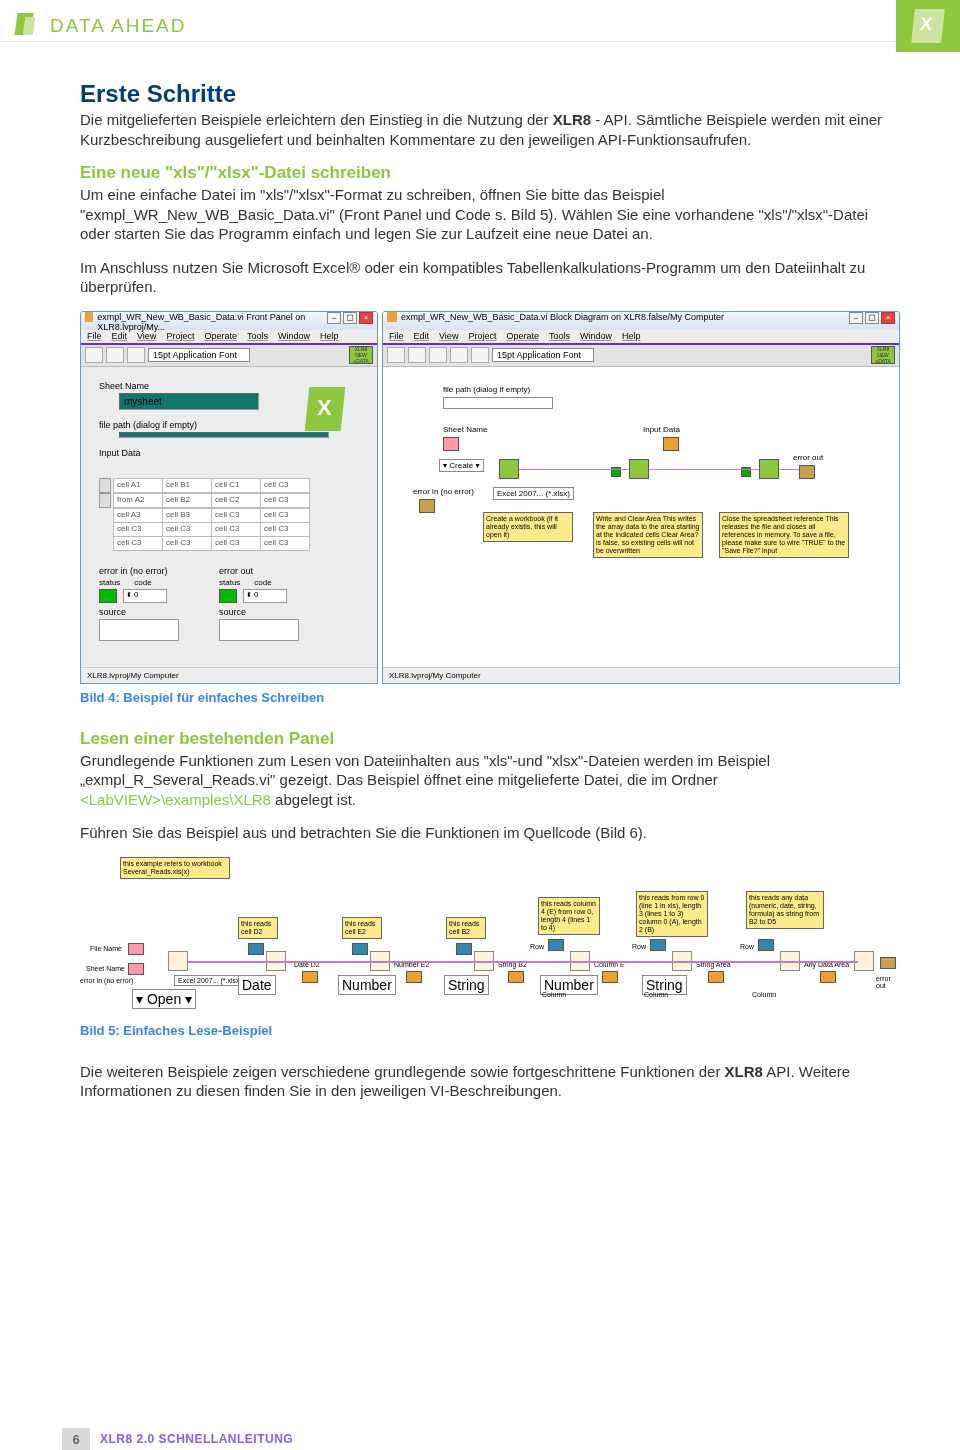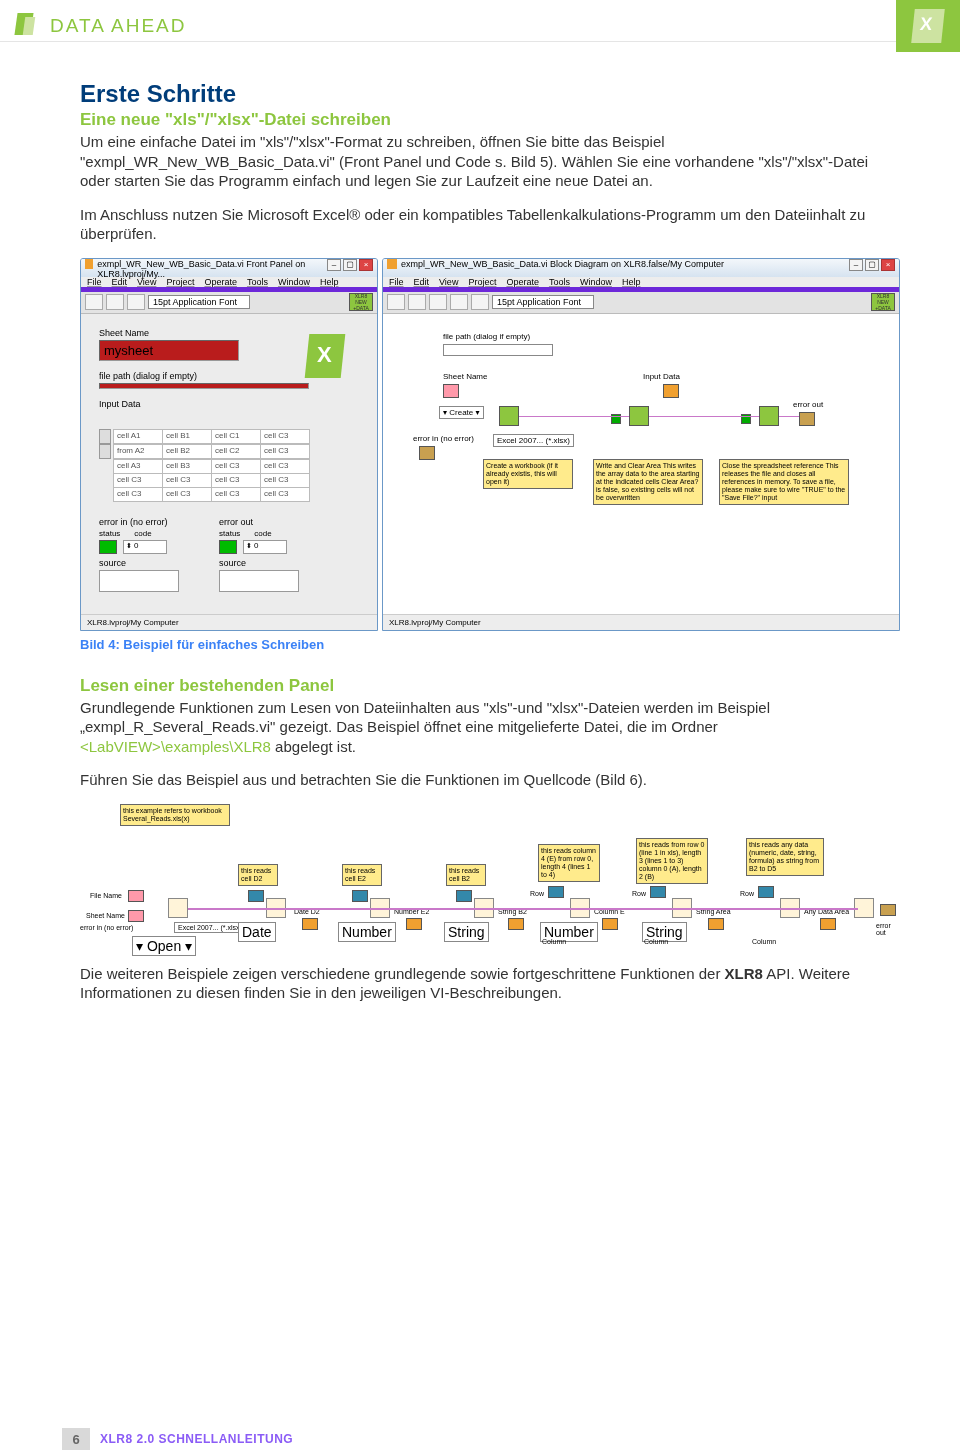--- a/index.html
+++ b/index.html
@@ -19,30 +19,30 @@
 p { font-size: 15px; line-height: 1.3; margin-bottom: 14px; color: #333; }
 .path { color: #8dc63f; }
 .caption { color: #3b82f6; font-size: 13px; font-weight: bold; margin: 6px 0 24px 0; }
 .figure-group { display: flex; gap: 4px; margin-top: 10px; }
 .window { border: 1px solid #6b98c7; background: #ececec; font-size: 9px; font-family: Tahoma, sans-serif; color: #000; flex: 1; border-radius: 3px 3px 0 0; overflow: hidden; }
 .titlebar { background: linear-gradient(#f3f7fb,#d6e3f0); height: 18px; display: flex; align-items: flex-start; padding: 0 4px; font-size: 9px; }
 .titlebar .icon { width: 10px; height: 10px; background: #f0a030; margin-right: 4px; }
 .winbtns { margin-left: auto; display: flex; gap: 2px; }
 .winbtns span { width: 14px; height: 12px; border: 1px solid #888; background: #f4f4f4; display: flex; align-items: center; justify-content: center; font-size: 8px; }
 .winbtns .close { background: #d44; color: #fff; border-color: #a33; }
-.menubar { background: #ededed; height: 15px; display: flex; gap: 10px; padding: 0 6px; align-items: center; font-size: 9px; border-bottom: 5px solid #6d28d9; }
+.menubar { background: #ededed; height: 15px; display: flex; gap: 10px; padding: 0 6px; align-items: center; font-size: 9px; border-bottom: 2px solid #6d28d9; }
 .menubar span { text-decoration: underline; text-decoration-color: #999; }
 .toolbar { background: #e3e3e3; height: 22px; display: flex; align-items: center; gap: 3px; padding: 0 4px; border-bottom: 1px solid #bbb; }
 .tb-btn { width: 18px; height: 16px; background: #f4f4f4; border: 1px solid #aaa; }
 .tb-font { background: #fff; border: 1px solid #888; padding: 1px 12px 1px 4px; font-size: 9px; }
 .tb-badge { margin-left: auto; width: 24px; height: 18px; background: #8dc63f; border: 1px solid #555; display: flex; flex-direction: column; align-items: center; justify-content: center; font-size: 5px; color: #333; }
 .panel-body { padding: 14px 18px; background: #ececec; height: 300px; position: relative; }
 .panel-right-body { padding: 14px 10px; background: #fff; height: 300px; position: relative; }
 .field-label { font-size: 9px; margin-bottom: 2px; }
-.field-input { background: #b91c1c; border: 1px solid #999; border-top-color: #666; border-left-color: #666; padding: 2px 4px; width: 140px; margin-bottom: 10px; font-size: 13px; }
+.field-input { background: #0f766e; border: 1px solid #999; border-top-color: #666; border-left-color: #666; padding: 2px 4px; width: 140px; margin-bottom: 10px; font-size: 10px; margin-left: 20px; }
 .table { margin-top: 20px; }
 .table-row { display: flex; }
 .table-cell { width: 50px; height: 15px; border: 1px solid #bbb; background: #fff; font-size: 8px; padding: 1px 3px; margin-right: -1px; margin-bottom: -1px; color: #555; }
 .spin { width: 12px; height: 15px; background: #ddd; border: 1px solid #999; margin-right: 2px; display: flex; flex-direction: column; }
 .err-cluster { display: flex; gap: 40px; margin-top: 16px; }
 .cluster { }
 .cluster .row1 { display: flex; gap: 14px; font-size: 8px; margin-bottom: 2px; }
 .status-box { width: 18px; height: 14px; background: #0b0; border: 1px solid #555; }
 .code-box { width: 44px; height: 14px; background: #fff; border: 1px solid #999; font-size: 8px; padding: 0 2px; }
 .source-box { width: 80px; height: 22px; background: #fff; border: 1px solid #999; margin-top: 2px; }
@@ -75,20 +75,23 @@
   <div class="logo-text">DATA AHEAD</div>
   <div class="header-rule"></div>
   <div class="header-right">
     <div class="xlr-icon"></div>
   </div>
 </div>
 
 <div class="content">
 
   <h1>Erste Schritte</h1>
+  <p>
+    <span>Die mitgelieferten Beispiele erleichtern den Einstieg in die Nutzung der </span><b>XLR8</b><span> - API. Sämtliche Beispiele werden mit einer Kurzbeschreibung ausgeliefert und beinhalten Kommentare zu den jeweiligen API-Funktionsaufrufen.</span>
+  </p>
 
   <h2>Eine neue "xls"/"xlsx"-Datei schreiben</h2>
   <p>Um eine einfache Datei im "xls"/"xlsx"-Format zu schreiben, öffnen Sie bitte das Beispiel "exmpl_WR_New_WB_Basic_Data.vi" (Front Panel und Code s. Bild 5). Wählen Sie eine vorhandene "xls"/"xlsx"-Datei oder starten Sie das Programm einfach und legen Sie zur Laufzeit eine neue Datei an.</p>
   <p>Im Anschluss nutzen Sie Microsoft Excel® oder ein kompatibles Tabellenkalkulations-Programm um den Dateiinhalt zu überprüfen.</p>
 
   <div class="figure-group">
 
     <div class="window" style="flex:0 0 298px">
       <div class="titlebar">
         <div class="icon"></div>
@@ -330,20 +333,21 @@
     <div class="d2-label" style="left:672px;top:134px">Column</div>
     <div class="d2-label" style="left:724px;top:104px">Any Data Area</div>
     <div class="d2-term" style="left:740px;top:114px"></div>
 
     <div class="d2-ico" style="left:774px;top:94px"></div>
     <div class="d2-label" style="left:796px;top:118px">error out</div>
     <div class="d2-term" style="left:800px;top:100px;background:#c8a050"></div>
 
     <div class="d2-wire" style="left:108px;top:104px;width:670px"></div>
   </div>
+  <div class="caption">Bild 5: Einfaches Lese-Beispiel</div>
 
   <p>
     <span>Die weiteren Beispiele zeigen verschiedene grundlegende sowie fortgeschrittene Funktionen der </span><b>XLR8</b><span> API. Weitere Informationen zu diesen finden Sie in den jeweiligen VI-Beschreibungen.</span>
   </p>
 </div>
 
 <div class="footer">
   <div class="footer-num">6</div>
   <div class="footer-text">XLR8 2.0 SCHNELLANLEITUNG</div>
 </div>

